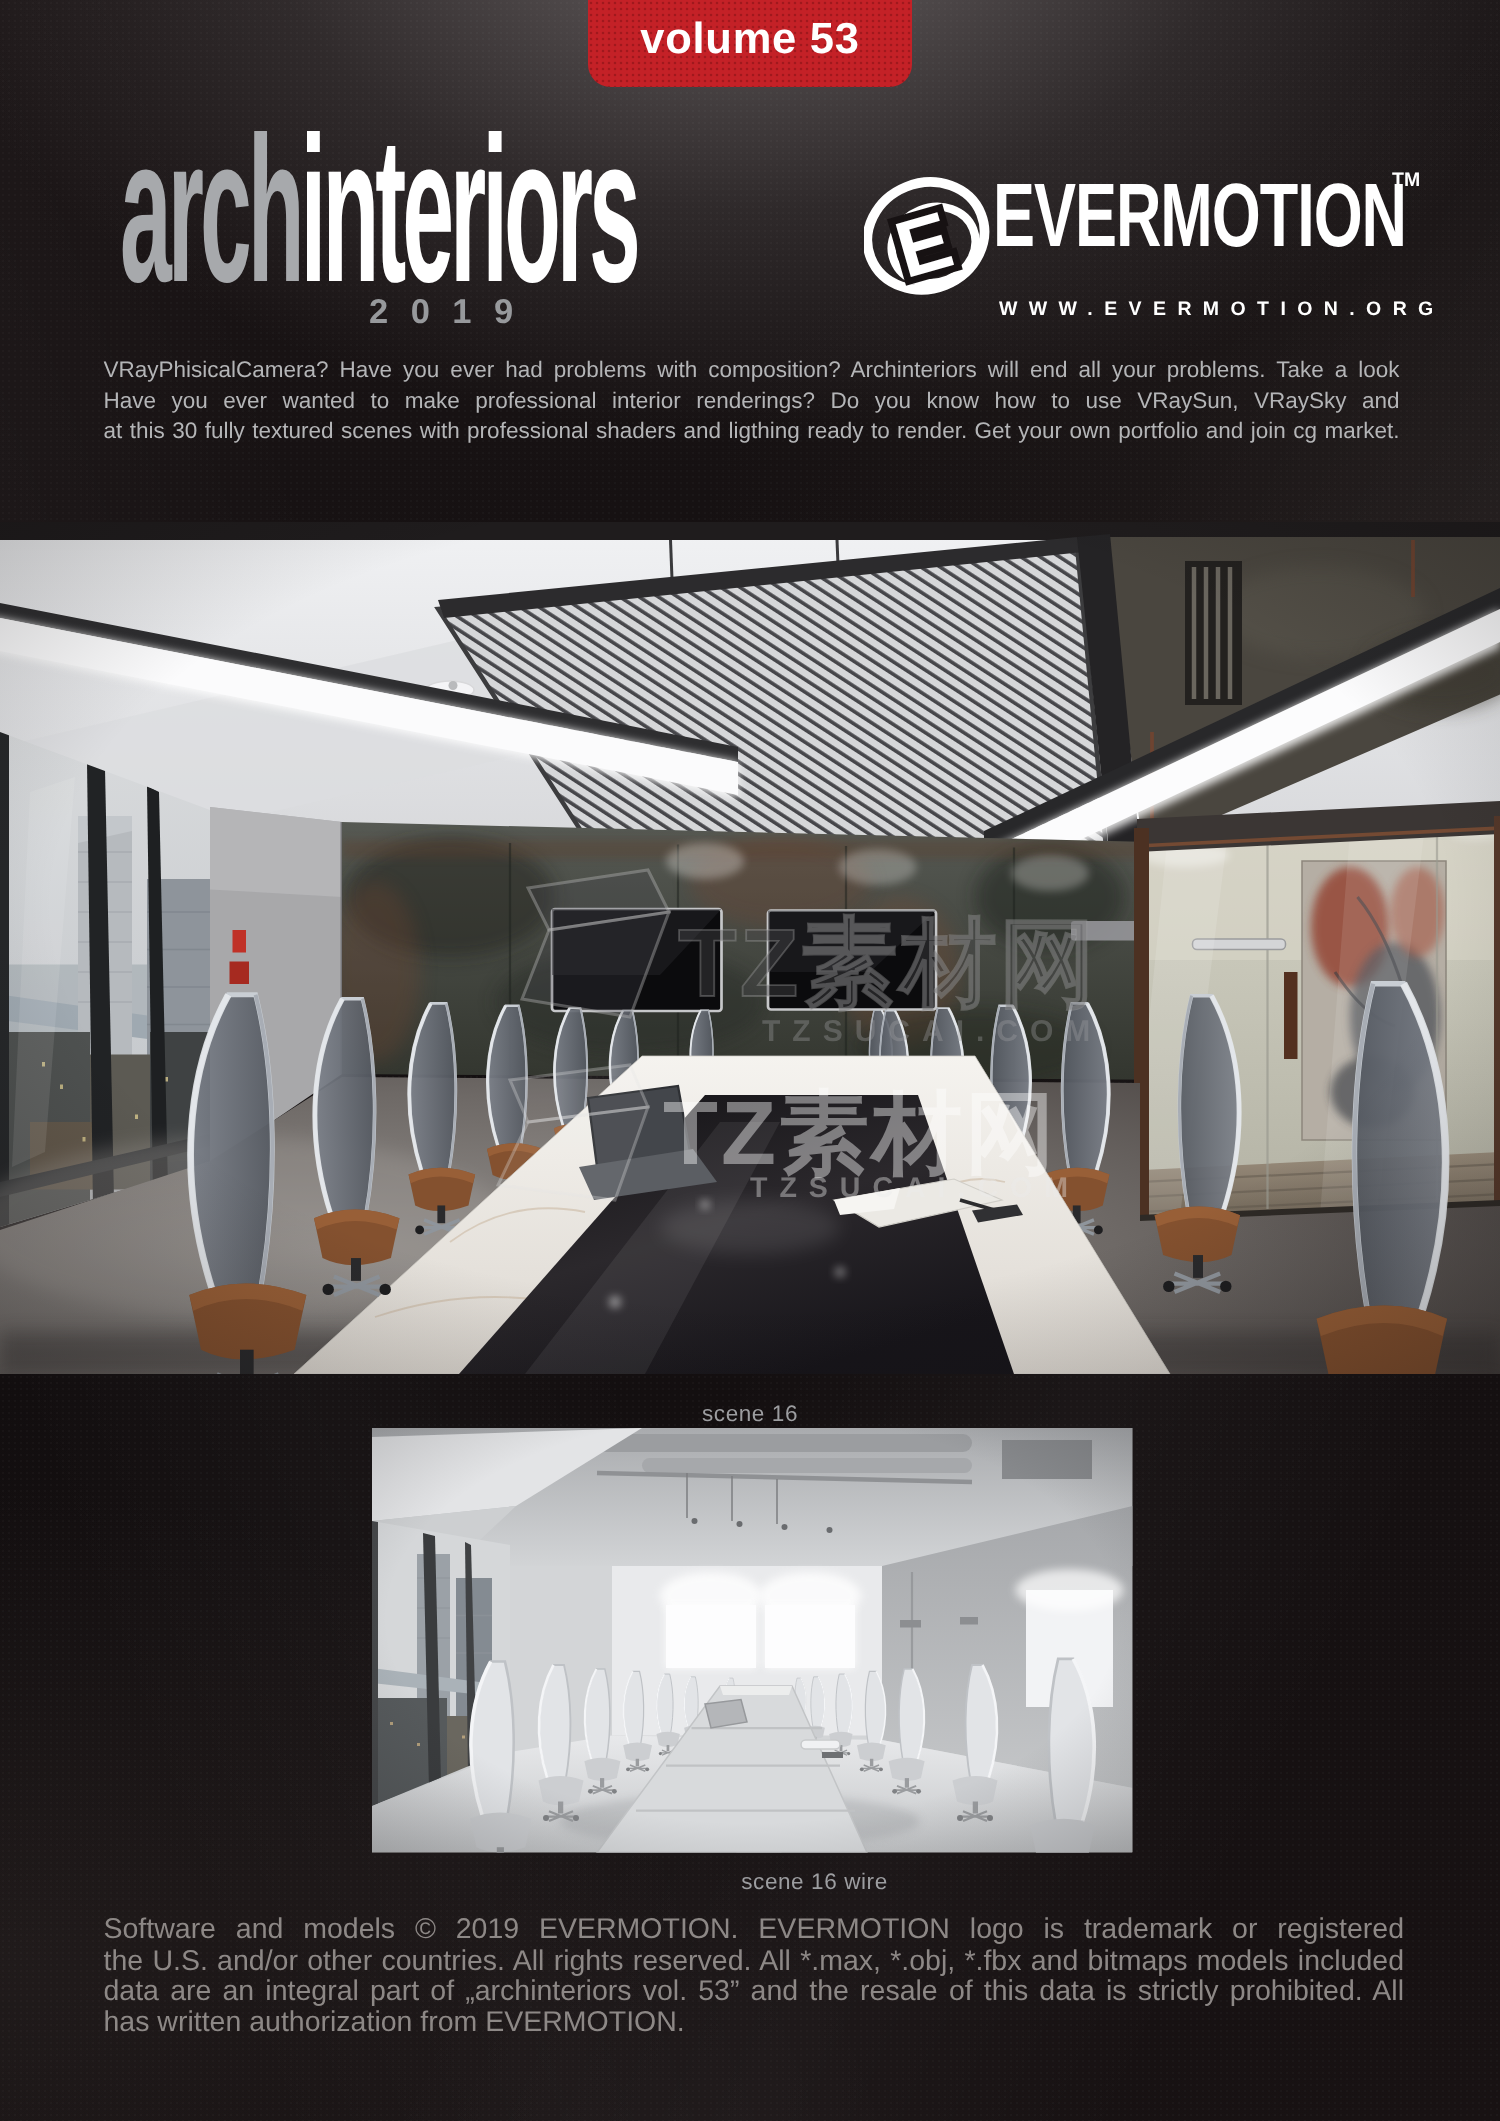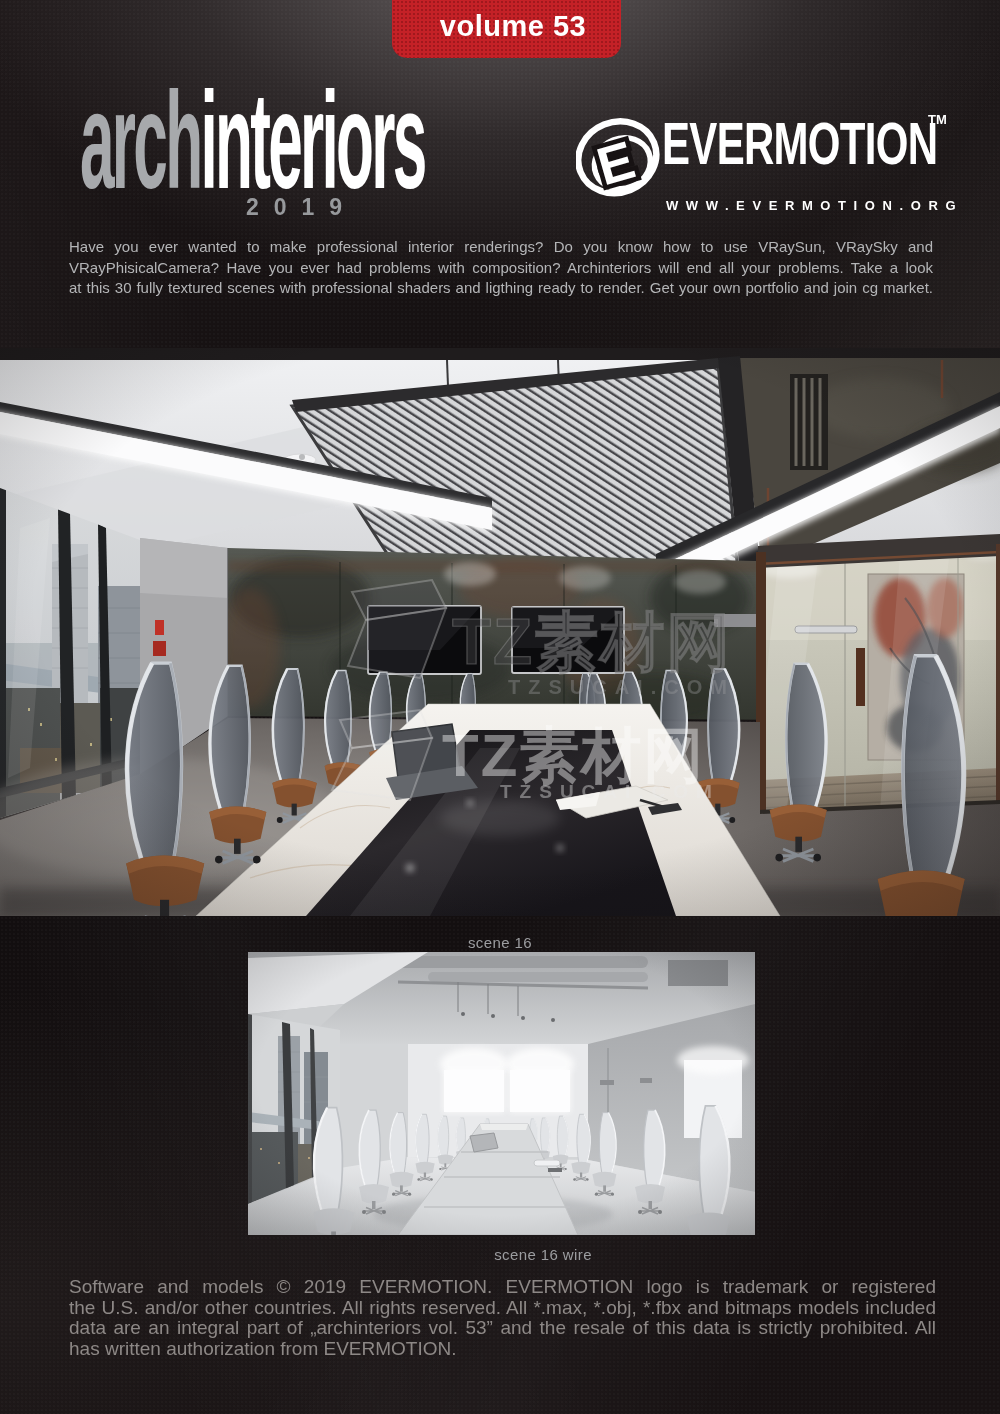--- a/index.html
+++ b/index.html
@@ -22,21 +22,21 @@
   }
   .z { position:absolute; z-index:2; }
 
   
   .badge {
     left:392px; top:0; width:216px; height:58px;
     background-color:#c42127;
     background-image:radial-gradient(circle, rgba(70,0,4,0.28) 0.8px, rgba(0,0,0,0) 1.1px);
     background-size:4px 4px;
     border-radius:0 0 15px 15px;
-    display:flex; align-items:center; justify-content:center;padding-left:13px;
+    display:flex; align-items:center; justify-content:center;
   }
   .badge span { color:#fff; font-size:29px; font-weight:bold; letter-spacing:0.5px; padding-bottom:5px; }
 
   
   .ai-logo { left:80px; top:86px; width:430px; height:112px; }
   .ai-logo .inner {
     font-weight:bold; font-size:138px; line-height:108px; letter-spacing:-6px;
     white-space:nowrap; transform:scaleX(0.45); transform-origin:0 0;
   }
   .part-arch { color:#a7a9ac; }
@@ -91,22 +91,22 @@
         <text x="25" y="77" font-size="62" font-weight="bold" fill="#171213" stroke="#171213" stroke-width="11">E</text>
         <text x="25" y="77" font-size="62" font-weight="bold" fill="#ffffff">E</text>
       </g>
     </svg>
     <div class="ev-word">EVERMOTION</div>
     <div class="ev-tm">TM</div>
     <div class="ev-url">WWW.EVERMOTION.ORG</div>
   </div>
 
   <div class="intro z">
+    <div class="jline">VRayPhisicalCamera? Have you ever had problems with composition? Archinteriors will end all your problems. Take a look</div>
     <div class="jline">Have you ever wanted to make professional interior renderings? Do you know how to use VRaySun, VRaySky and</div>
-    <div class="jline">VRayPhisicalCamera? Have you ever had problems with composition? Archinteriors will end all your problems. Take a look</div>
     <div class="jline">at this 30 fully textured scenes with professional shaders and ligthing ready to render. Get your own portfolio and join cg market.</div>
   </div>
 
   <figure class="main-figure z">
   <svg viewBox="0 0 1000 568" preserveAspectRatio="none">
     <defs>
       <linearGradient id="ceilG" x1="0" y1="0" x2="0" y2="1">
             <stop offset="0" stop-color="#f0f1f3"></stop>
             <stop offset="1" stop-color="#cfd0d3"></stop>
           </linearGradient>

